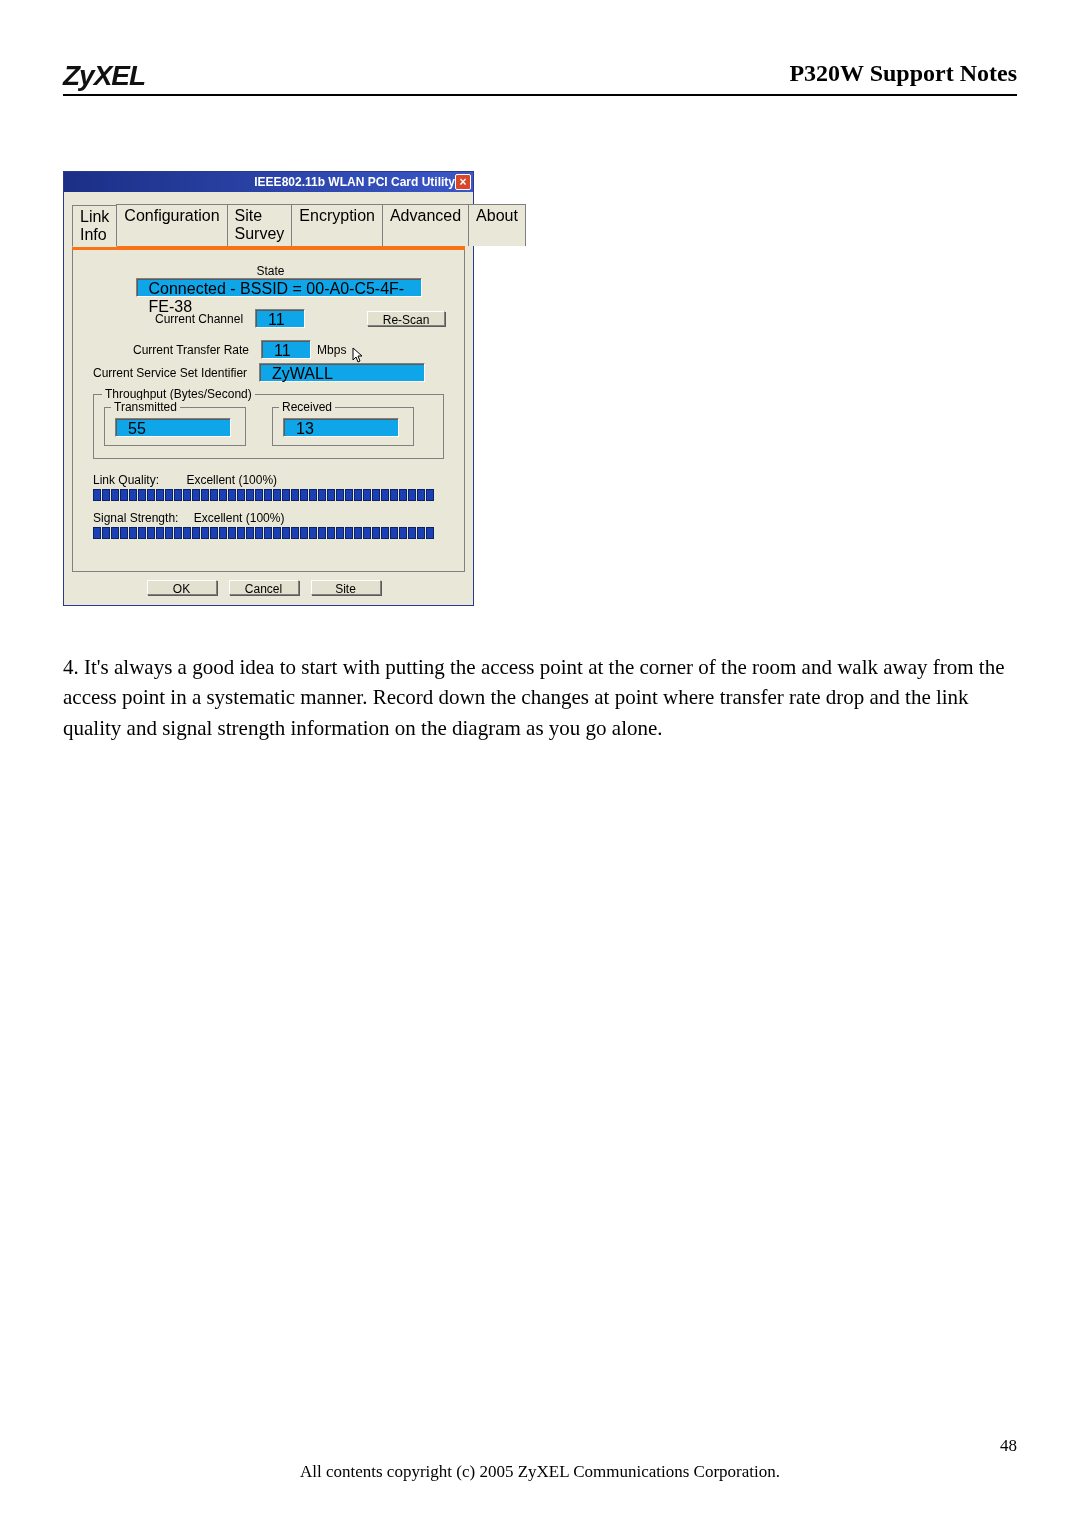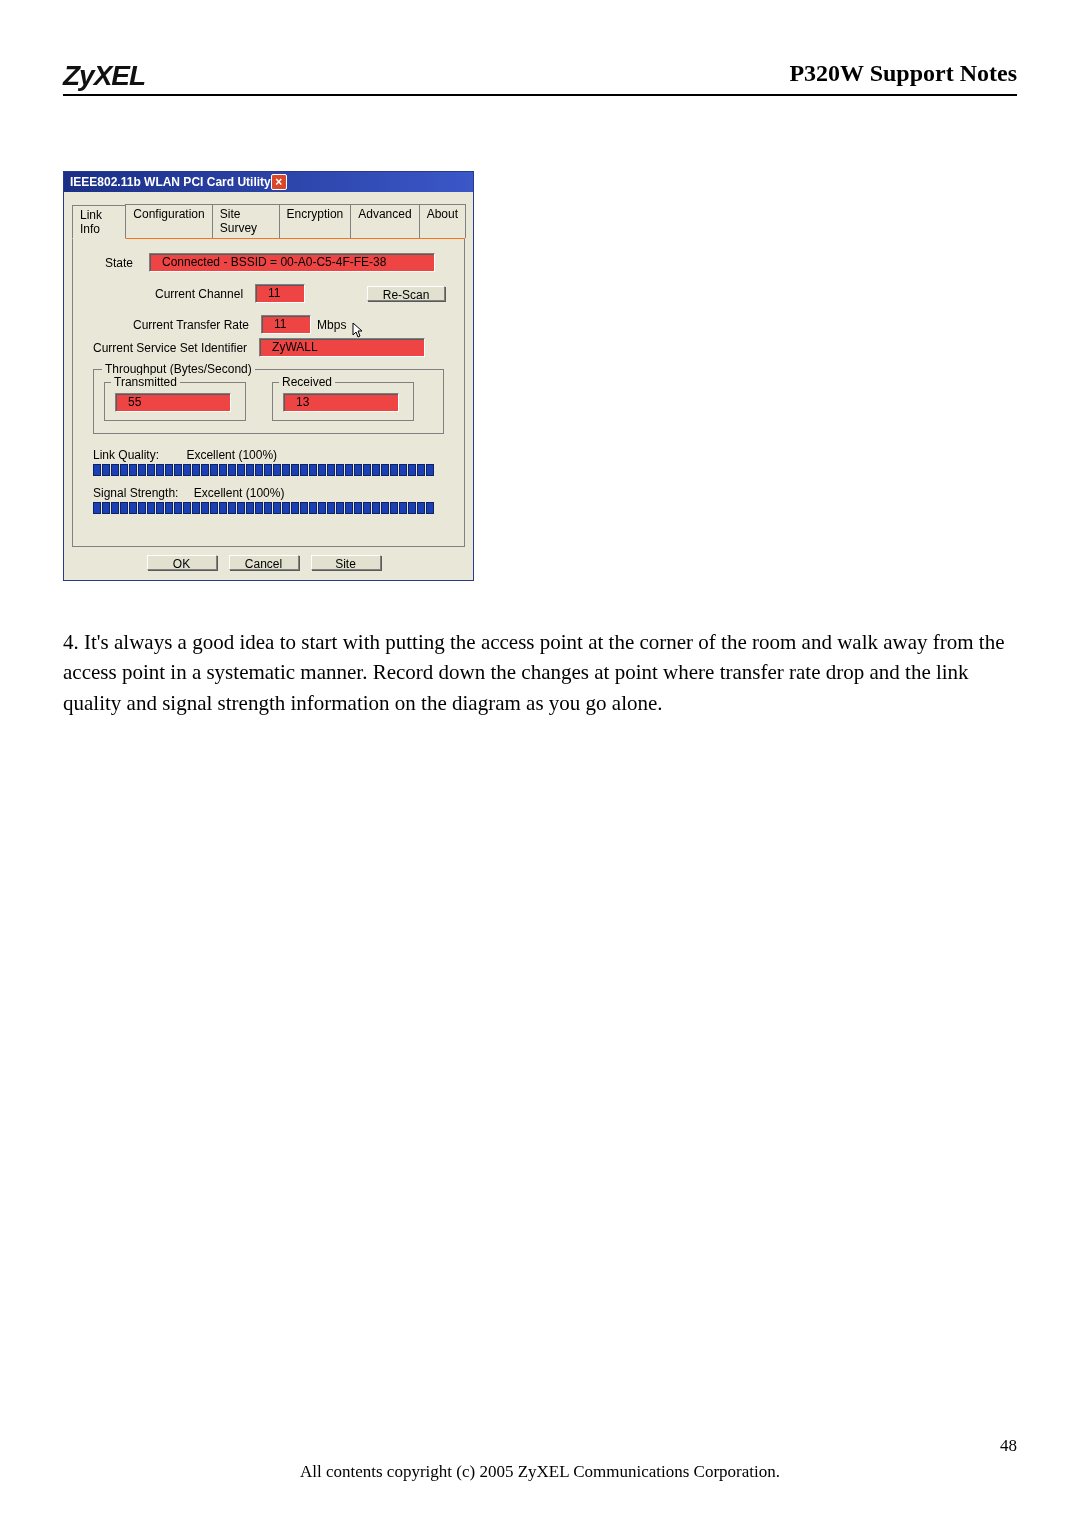--- a/index.html
+++ b/index.html
@@ -42,21 +42,21 @@
     width: 409px;
     border: 1px solid #2a3a8a;
     background: #e9e7d7;
     font-family: Tahoma, Arial, sans-serif;
     font-size: 12px;
     color: #000;
   }
   .titlebar {
     display: flex;
     align-items: center;
-    justify-content: flex-start;
+    justify-content: flex-end;
     background: linear-gradient(to right, #1b2f86, #3b57c8);
     height: 20px;
     padding: 0 2px 0 6px;
     color: #fff;
     font-weight: bold;
     font-size: 12px;
   }
   .close-btn {
     width: 16px;
     height: 16px;
@@ -67,22 +67,22 @@
     align-items: center;
     justify-content: center;
     color: #fff;
     font-size: 12px;
     line-height: 1;
     border-radius: 2px;
   }
   .tab-strip {
     display: flex;
     margin: 12px 8px 0 8px;
-    border-bottom: 1px solid #f97316;
-    font-size: 12px;
+    border-bottom: 4px solid #f97316;
+    font-size: 16px;
   }
   .tab {
     padding: 2px 7px 2px 7px;
     border: 1px solid #808080;
     border-bottom: none;
     margin-right: -1px;
     background: #e9e7d7;
     position: relative;
   }
   .tab.active {
@@ -104,22 +104,22 @@
   }
   .lbl {
     font-size: 12px;
     color: #000;
     margin-right: 6px;
   }
   .field {
     border: 1px solid #808080;
     border-right-color: #fff;
     border-bottom-color: #fff;
-    background: #ef4444;
-    font-size: 12px;
+    background: #0ea5e9;
+    font-size: 16px;
     padding: 1px 12px;
     box-shadow: inset 1px 1px 0 #5a5a5a;
     height: 15px;
     box-sizing: content-box;
   }
   .btn {
     font-family: Tahoma, Arial, sans-serif;
     font-size: 12px;
     background: #e2e0cf;
     border: 1px solid #808080;
@@ -228,21 +228,21 @@
       <div class="tab active">Link Info</div>
       <div class="tab">Configuration</div>
       <div class="tab">Site Survey</div>
       <div class="tab">Encryption</div>
       <div class="tab">Advanced</div>
       <div class="tab">About</div>
     </div>
 
     <div class="tab-body">
 
-      <div class="row" style="margin-left:20px;">
+      <div class="row" style="margin-left:20px;flex-direction:column;">
         <span class="lbl" style="width:38px;">State</span>
         <span class="field" style="width:260px;">Connected - BSSID = 00-A0-C5-4F-FE-38</span>
       </div>
 
       <div class="row" style="margin-left:70px; gap:6px;">
         <span class="lbl">Current Channel</span>
         <span class="field" style="width:24px;">11</span>
         <span style="flex:0 0 50px;"></span>
         <button class="btn" style="width:78px;">Re-Scan</button>
       </div>

